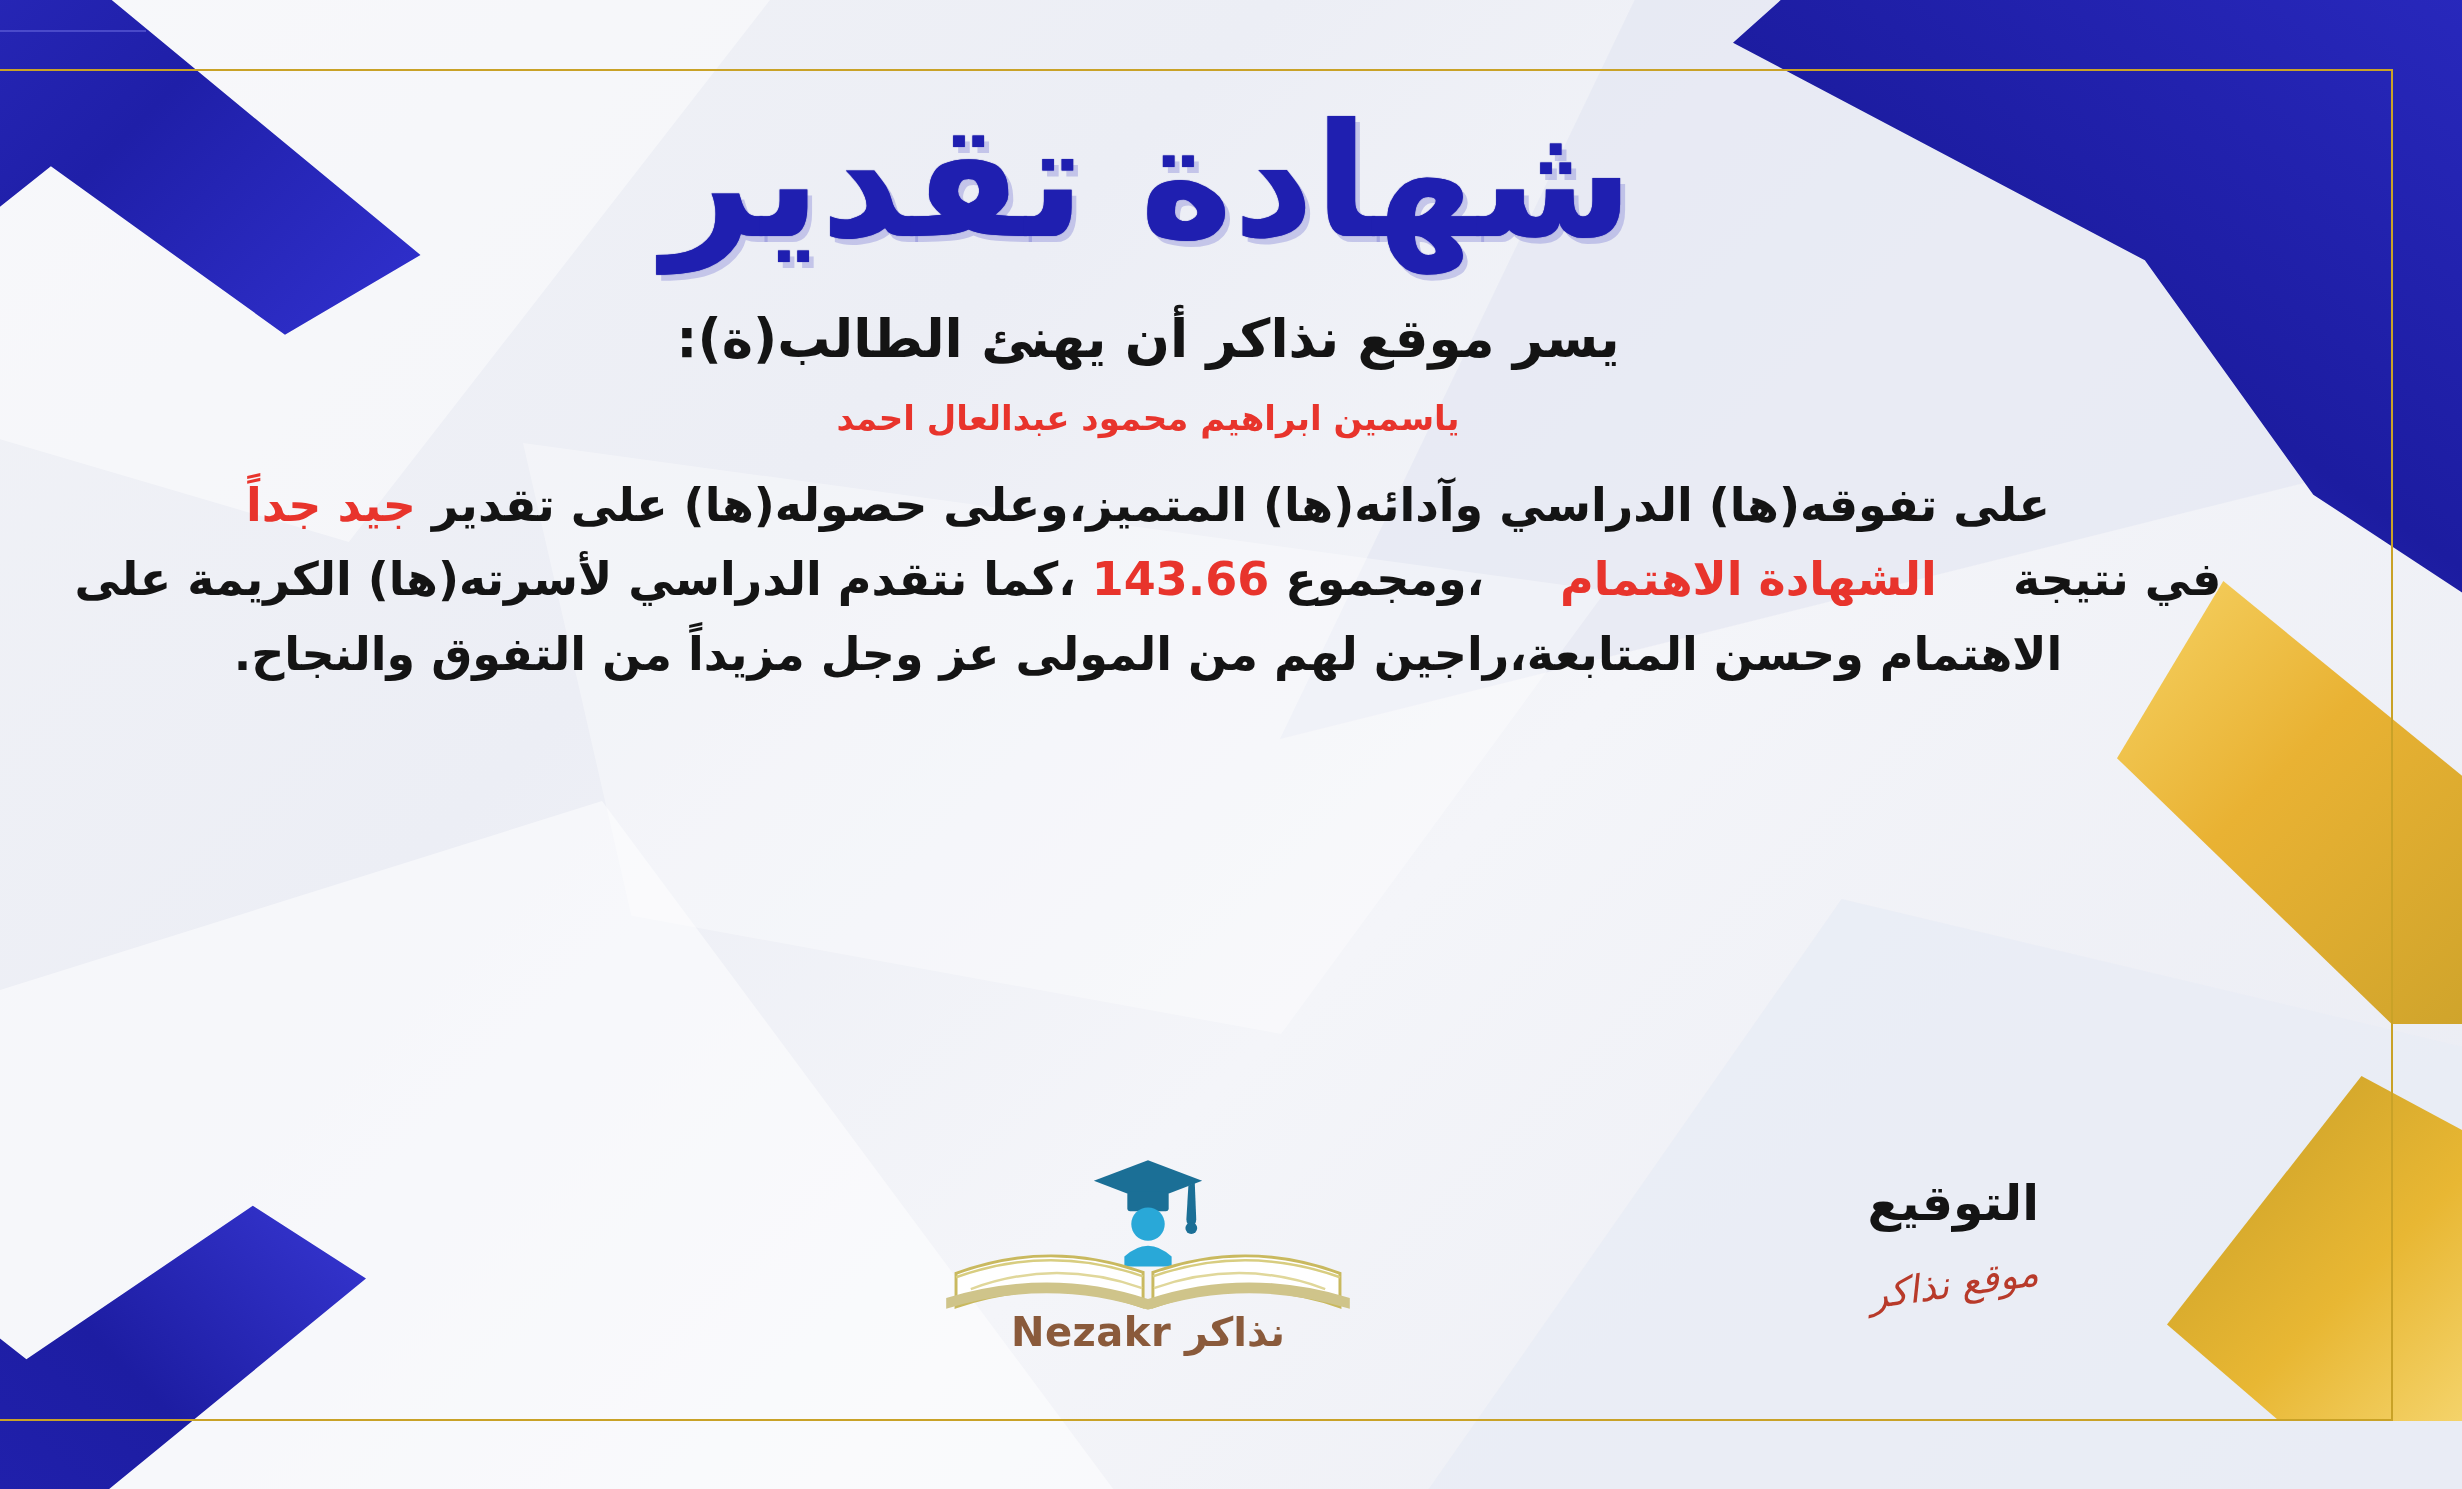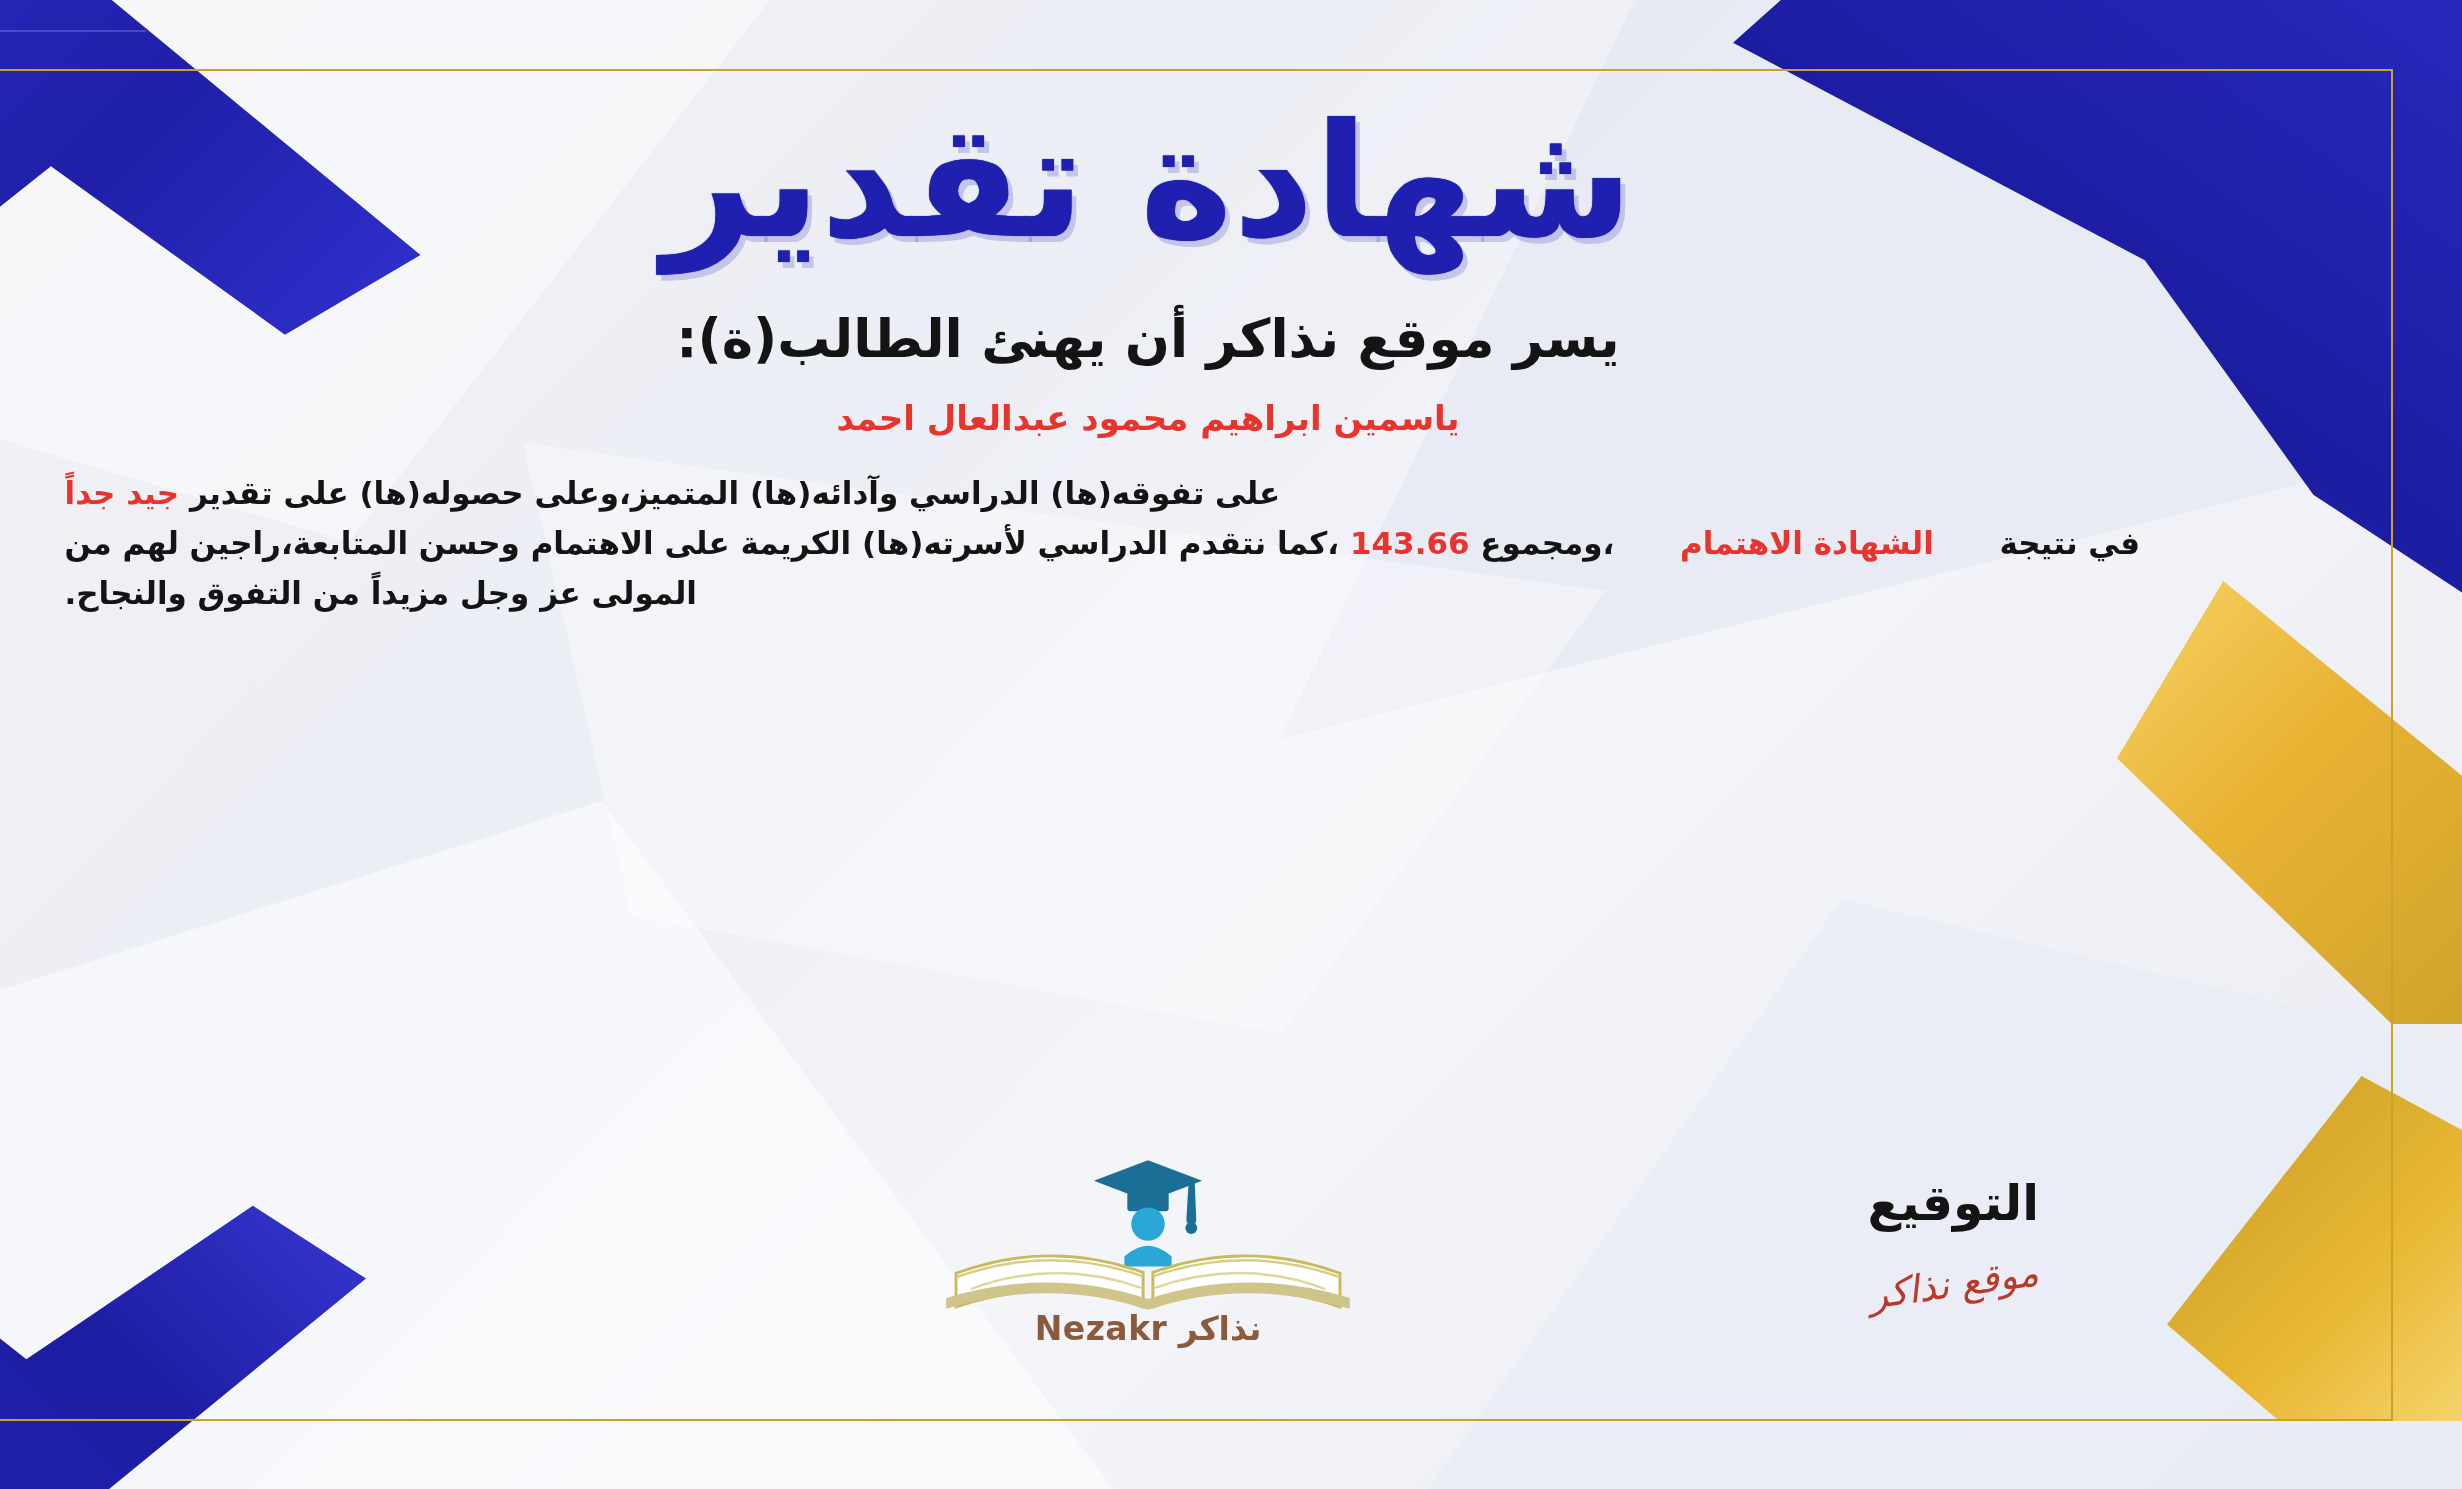--- a/index.html
+++ b/index.html
@@ -128,24 +128,24 @@
   .student-name {
     margin-top: 28.6px;
     font-size: 34px;
     color: #e8342c;
     font-weight: bold;
     text-align: center;
   }
 
   .body-text {
     margin-top: 29.5px;
-    font-size: 31px;
+    font-size: 46px;
     line-height: 1.62;
     color: #141414;
-    text-align: left;
+    text-align: center;
     font-weight: 600;
     max-width: 2167px;
   }
   .body-text .hl-red {
     color: #e8342c;
     font-weight: bold;
   }
   .body-text .num {
     color: #e8342c;
     font-weight: bold;
@@ -186,21 +186,21 @@
     position: absolute;
     left: 50%;
     transform: translateX(-50%);
     top: 4.9px;
     width: 443px;
     text-align: center;
   }
   .logo-art { width: 100%; height: 163px; display:block; }
   .logo-word {
     margin-top: -4.9px;
-    font-size: 33px;
+    font-size: 40px;
     font-weight: bold;
     color: #8a5a3b;
     letter-spacing: 0.5px;
   }
 </style>
 </head>
 <body>
 
 <div class="certificate">
 

